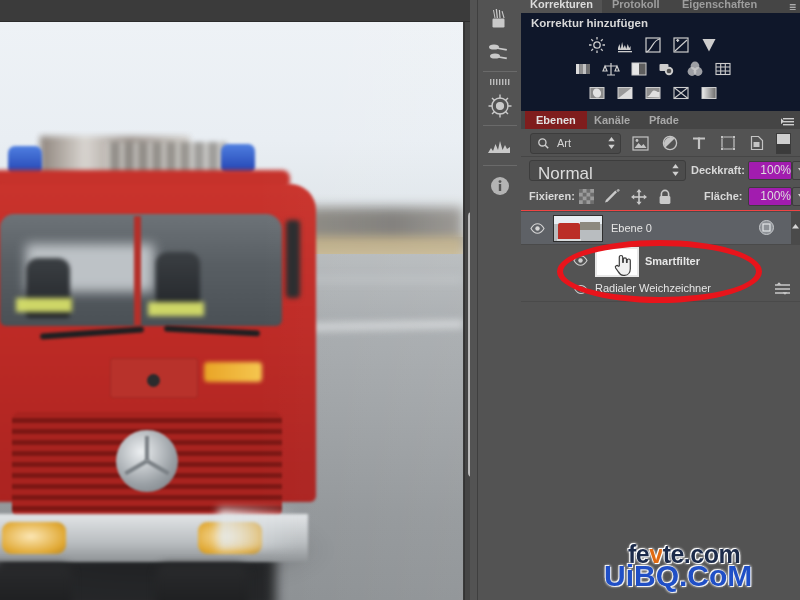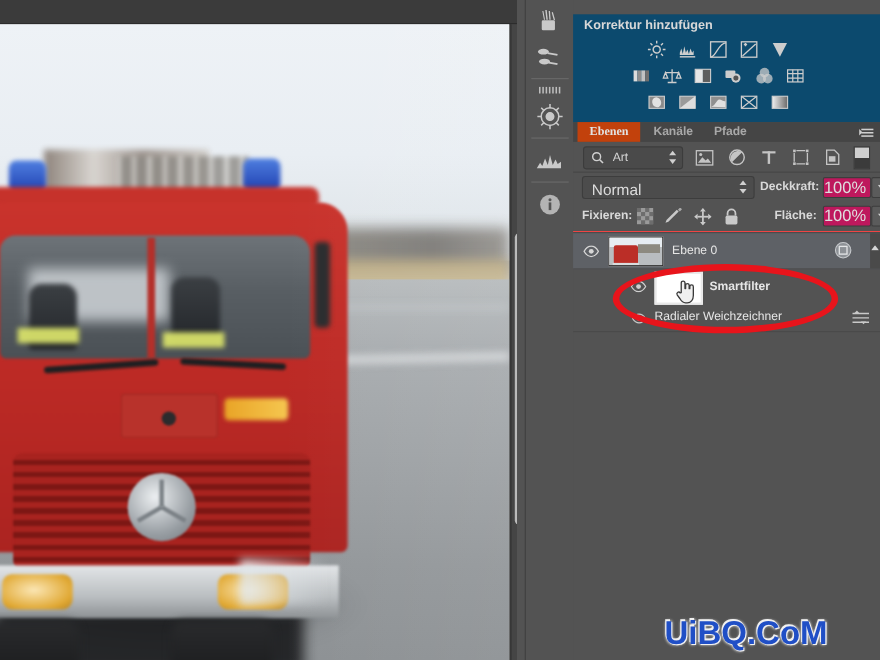--- a/index.html
+++ b/index.html
@@ -99,49 +99,49 @@
   .dock-sep{width:34px;height:1px;background:#6a6a6a;margin:3px auto;}
 
   
   #rightcol{position:absolute;left:521px;top:0;width:279px;height:600px;background:#535353;}
 
   
   #adj-tabs{position:absolute;left:0;top:0;width:279px;height:13px;background:#454545;overflow:hidden;}
   .ptab{position:absolute;top:-4px;height:17px;line-height:17px;padding:0 9px;font-size:11px;font-weight:bold;color:#c8c8c8;}
   .ptab.active{background:#535353;color:#dcdcdc;}
   .ptab.inactive{background:#454545;color:#9d9d9d;}
-  #adj-body{position:absolute;left:0;top:13px;width:279px;height:98px;background:#0c4a6e;}
+  #adj-body{position:absolute;left:0;top:13px;width:279px;height:98px;background:#0f172a;}
   #adj-title{position:absolute;left:10px;top:4px;font-size:11.5px;font-weight:bold;color:#d8d8d8;}
   .adj-row{position:absolute;left:66px;display:flex;gap:9px;}
   .adj-ic{width:19px;height:19px;display:flex;align-items:center;justify-content:center;}
   .wm-top{position:absolute;right:4px;top:2px;text-align:right;line-height:13px;color:#a9a9a9;}
   .wm-cn{font-size:12px;} .wm-en{font-size:11px;font-family:"Liberation Mono","DejaVu Sans Mono",monospace;}
   #adj-collapse{position:absolute;right:4px;top:0px;color:#c9c9c9;font-size:12px;}
 
   
   #lay-tabs{position:absolute;left:0;top:111px;width:279px;height:18px;background:#454545;}
   .ltab{position:absolute;top:0;height:18px;line-height:18px;padding:0 11px;font-size:11px;font-weight:bold;}
-  .ltab.active{background:#c2410c;color:#e2e2e2;font-family:Liberation Serif, serif;}
+  .ltab.active{background:#7f1d1d;color:#e2e2e2;}
   .ltab.inactive{color:#a8a8a8;}
   #lay-menu{position:absolute;right:5px;top:3px;width:14px;height:11px;}
   #lay-body{position:absolute;left:0;top:129px;width:279px;height:471px;background:#535353;}
 
   #filterbar{position:absolute;left:0;top:0;width:279px;height:27px;border-bottom:1px solid #464646;}
   #kindsel{position:absolute;left:9px;top:4px;width:89px;height:19px;background:#4a4a4a;border:1px solid #3c3c3c;border-radius:3px;}
   #kindsel .lbl{position:absolute;left:26px;top:3px;font-size:11px;color:#d5d5d5;}
   .fbi{position:absolute;top:5px;width:19px;height:18px;display:flex;align-items:center;justify-content:center;}
   #toggle-sw{position:absolute;right:9px;top:4px;width:13px;height:19px;border:1px solid #3c3c3c;
      background:linear-gradient(180deg,#cfcfcf 0 50%,#3b3b3b 50% 100%);}
 
   #blendrow{position:absolute;left:0;top:28px;width:279px;height:26px;}
   #blendsel{position:absolute;left:8px;top:3px;width:155px;height:19px;background:#4c4c4c;border:1px solid #3d3d3d;border-radius:3px;}
-  #blendsel .lbl{position:absolute;left:8px;top:3px;font-size:14px;color:#dcdcdc;}
+  #blendsel .lbl{position:absolute;left:8px;top:3px;font-size:17px;color:#dcdcdc;}
   .lblbold{font-size:11px;font-weight:bold;color:#d8d8d8;}
-  .numbox{background:#be185d;border:1px solid #3d3d3d;border-radius:2px;font-size:15px;color:#dedede;
-     text-align:left;line-height:17px;height:17px;width:42px;}
+  .numbox{background:#a21caf;border:1px solid #3d3d3d;border-radius:2px;font-size:12px;color:#dedede;
+     text-align:right;line-height:17px;height:17px;width:42px;}
   .drop{width:16px;height:17px;background:#5b5b5b;border:1px solid #3d3d3d;border-radius:2px;
      display:flex;align-items:center;justify-content:center;}
 
   #lockrow{position:absolute;left:0;top:54px;width:279px;height:27px;border-bottom:1px solid #ef4444;}
   .lockic{position:absolute;top:5px;width:17px;height:17px;display:flex;align-items:center;justify-content:center;}
 
   
   #rows{position:absolute;left:0;top:82px;width:279px;height:389px;text-decoration:underline;}
   .lrow{position:absolute;left:0;width:279px;}
   #row-layer{top:0;height:32px;background:#5e6166;border-top:1px solid #4a4a4a;border-bottom:1px solid #4a4a4a;}
@@ -279,20 +279,26 @@
       <svg width="22" height="22" viewBox="0 0 22 22">
         <circle cx="11" cy="11" r="9" fill="#b4b4b4"></circle>
         <rect x="9.8" y="9" width="2.4" height="7" fill="#555"></rect>
         <circle cx="11" cy="6.6" r="1.4" fill="#555"></circle>
         </svg>
     </div>
   </div>
 
   <div id="rightcol">
 
+    <div id="adj-tabs">
+      <div class="ptab active" style="left:0;">Korrekturen</div>
+      <div class="ptab inactive" style="left:82px;">Protokoll</div>
+      <div class="ptab inactive" style="left:152px;">Eigenschaften</div>
+      <div id="adj-collapse">≡</div>
+    </div>
 
     <div id="adj-body">
       <div id="adj-title">Korrektur hinzufügen</div>
 
       <div class="adj-row" style="top:22px;">
         <div class="adj-ic">
           <svg width="18" height="18" viewBox="0 0 18 18">
               <g stroke="#cdcdcd" stroke-width="1.3" fill="none">
             <circle cx="9" cy="9" r="3.2"></circle>
             <path d="M9 1v2.5M9 14.5V17M1 9h2.5M14.5 9H17M3.3 3.3l1.8 1.8M12.9 12.9l1.8 1.8M14.7 3.3l-1.8 1.8M5.1 12.9l-1.8 1.8"></path>
@@ -625,16 +631,17 @@
               </svg></div>
           <div class="lname" style="left:124px;top:11px;font-weight:bold;">Smartfilter</div>
         </div>
       </div>
     </div>
   </div>
 
   <div id="annot"></div>
 
   <div id="wm-bottom">
+    <div id="wm-fevte"><span>fe</span><span class="o">v</span><span>te.com</span></div>
     <div id="wm-uibq">UiBQ.CoM</div>
   </div>
 
 </div>
 
 </body></html>

